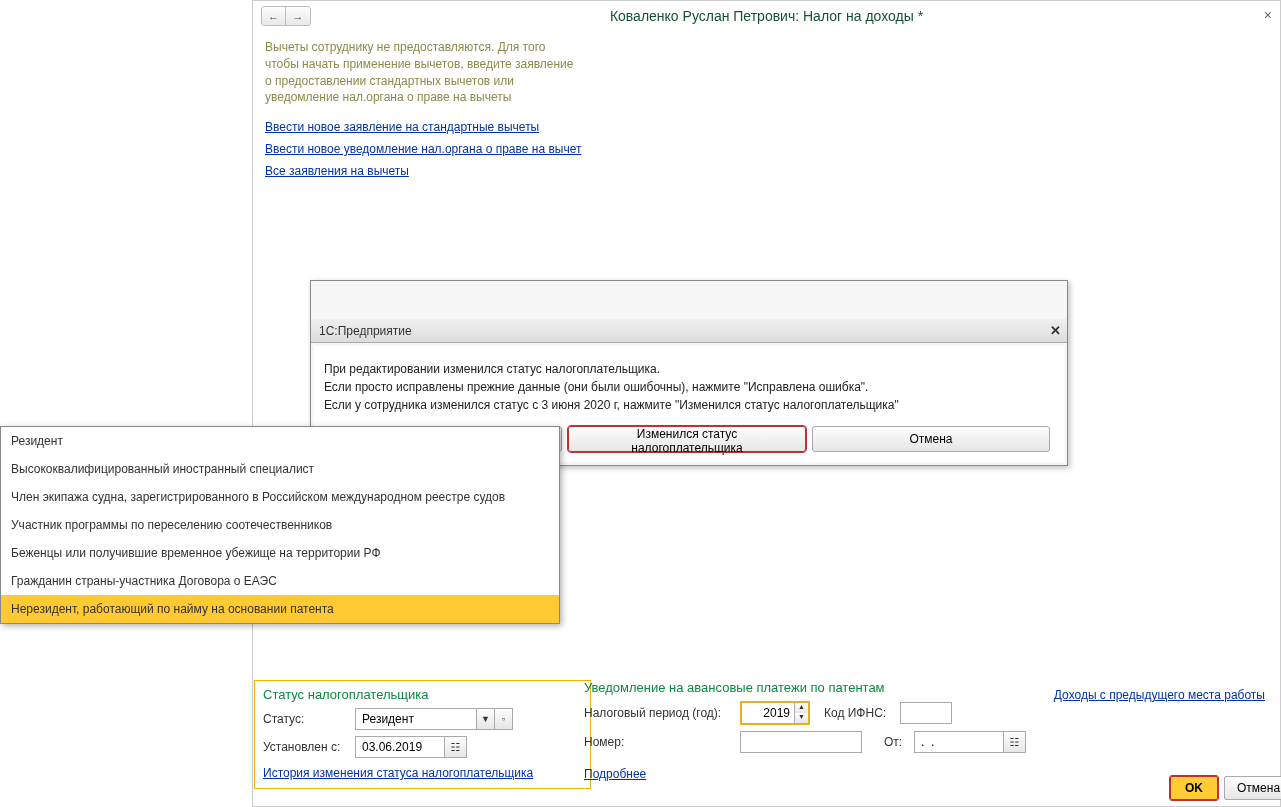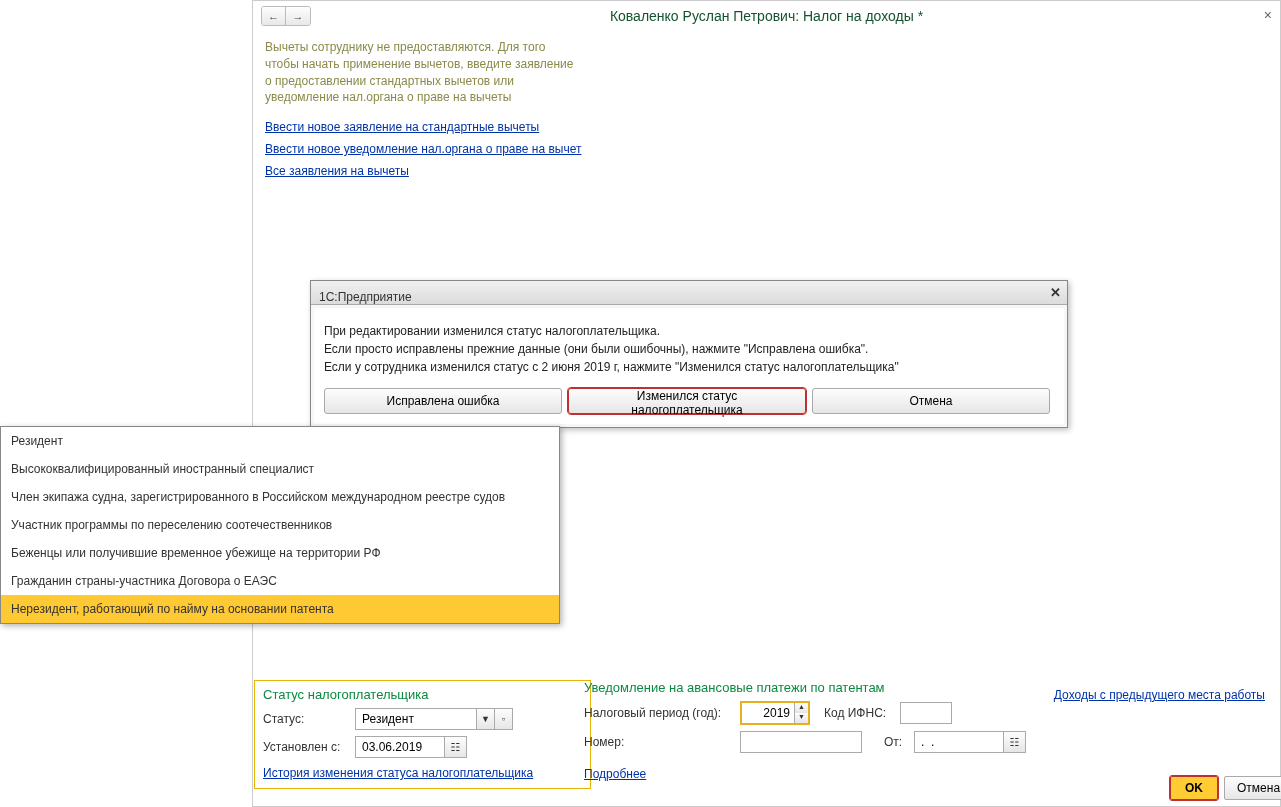--- a/index.html
+++ b/index.html
@@ -8,21 +8,21 @@
 .titlebar { height: 30px; display: flex; align-items: center; padding: 0 8px; position: relative; }
 .nav-buttons { display: flex; gap: 0; border: 1px solid #bbb; border-radius: 3px; overflow: hidden; }
 .nav-btn { width: 24px; height: 18px; background: linear-gradient(#fdfdfd,#e8e8e8); border: none; border-right: 1px solid #bbb; cursor: pointer; display: flex; align-items: center; justify-content: center; font-size: 11px; color: #444; }
 .nav-btn:last-child { border-right: none; }
 .window-title { position: absolute; left: 50%; transform: translateX(-50%); font-size: 14px; color: #14532d; }
 .close-x { position: absolute; right: 8px; top: 6px; font-size: 14px; color: #666; cursor: pointer; }
 .content { padding: 8px 12px; }
 .notice-text { color: #8a8a4a; font-size: 12px; line-height: 1.4; max-width: 310px; margin-bottom: 6px; }
 .link { color: #0033aa; text-decoration: underline; cursor: pointer; display: inline-block; margin-top: 8px; font-size: 12px; }
 .dialog { position: absolute; left: 310px; top: 280px; width: 758px; background: #f7f7f7; border: 1px solid #888; box-shadow: 2px 2px 6px rgba(0,0,0,.25); }
-.dialog-title { background: linear-gradient(#f0f0f0,#dcdcdc); height: 24px; display: flex; align-items: flex-end; padding: 0 8px; border-bottom: 1px solid #aaa; font-size: 12px; color: #333; position: relative; }
+.dialog-title { background: linear-gradient(#f0f0f0,#dcdcdc); height: 24px; display: flex; align-items: center; padding: 0 8px; border-bottom: 1px solid #aaa; font-size: 12px; color: #333; position: relative; margin-top: 38px; }
 .dialog-close { position: absolute; right: 6px; top: 4px; font-weight: bold; color: #333; cursor: pointer; font-size: 13px; }
 .dialog-body { background: #fff; padding: 14px 10px 10px 10px; margin: 3px; }
 .dialog-body p { font-size: 12px; line-height: 1.5; color: #222; margin-bottom: 12px; }
 .dialog-buttons { display: flex; gap: 6px; }
 .dlg-btn { flex: 0 0 auto; height: 26px; padding: 0 16px; background: linear-gradient(#fdfdfd,#e6e6e6); border: 1px solid #aaa; border-radius: 3px; cursor: pointer; font-size: 12px; }
 .dlg-btn.wide { width: 238px; }
 .dlg-btn.highlight { border: 1px solid #c03030; outline: 1px solid #c03030; }
 .dropdown { position: absolute; left: 0; top: 426px; width: 560px; background: #fff; border: 1px solid #888; box-shadow: 2px 2px 6px rgba(0,0,0,.3); z-index: 100; }
 .dd-item { padding: 7px 10px; font-size: 12px; cursor: pointer; border-bottom: 0; }
 .dd-item.selected { background: #ffc933; }
@@ -71,21 +71,21 @@
 </div>
 
 <div class="dialog">
   <div class="dialog-title">
     <span>1С:Предприятие</span>
     <span class="dialog-close">✕</span>
   </div>
   <div class="dialog-body">
     <p style="white-space: pre-line;">При редактировании изменился статус налогоплательщика.
 Если просто исправлены прежние данные (они были ошибочны), нажмите "Исправлена ошибка".
-Если у сотрудника изменился статус с 2 июня 2019 г, нажмите "Изменился статус налогоплательщика"</p>
+Если у сотрудника изменился статус с 3 июня 2020 г, нажмите "Изменился статус налогоплательщика"</p>
     <div class="dialog-buttons">
       <button class="dlg-btn wide">Исправлена ошибка</button>
       <button class="dlg-btn wide highlight">Изменился статус налогоплательщика</button>
       <button class="dlg-btn wide">Отмена</button>
     </div>
   </div>
 </div>
 
 <div class="dropdown">
   <div class="dd-item">Резидент</div>

